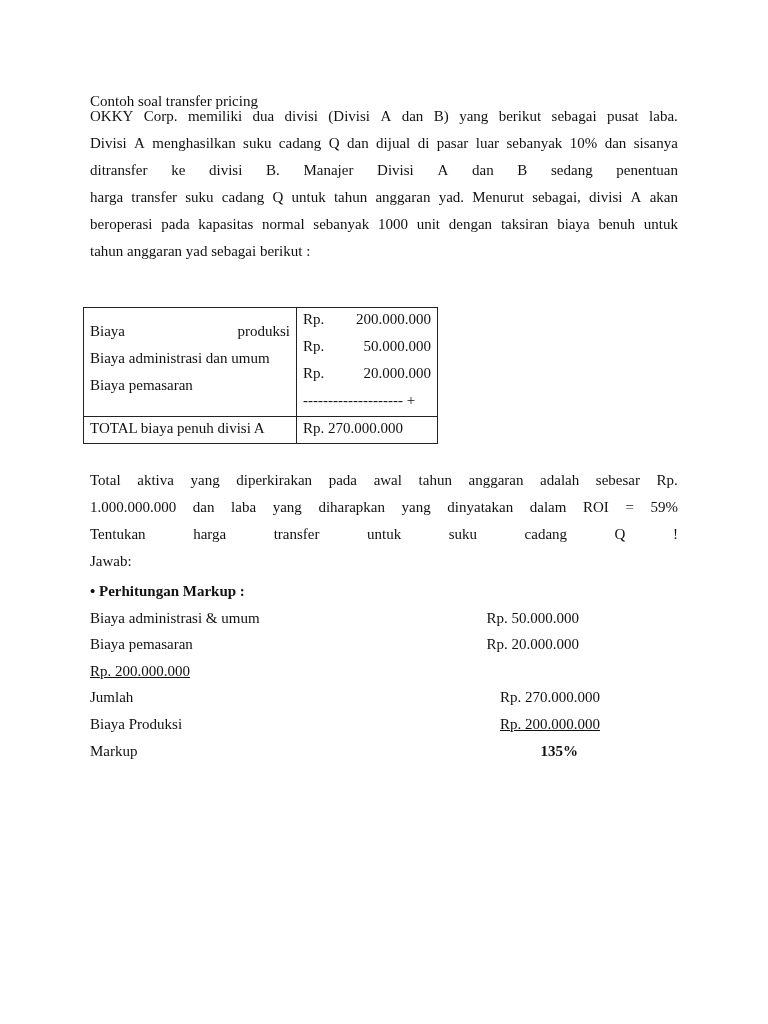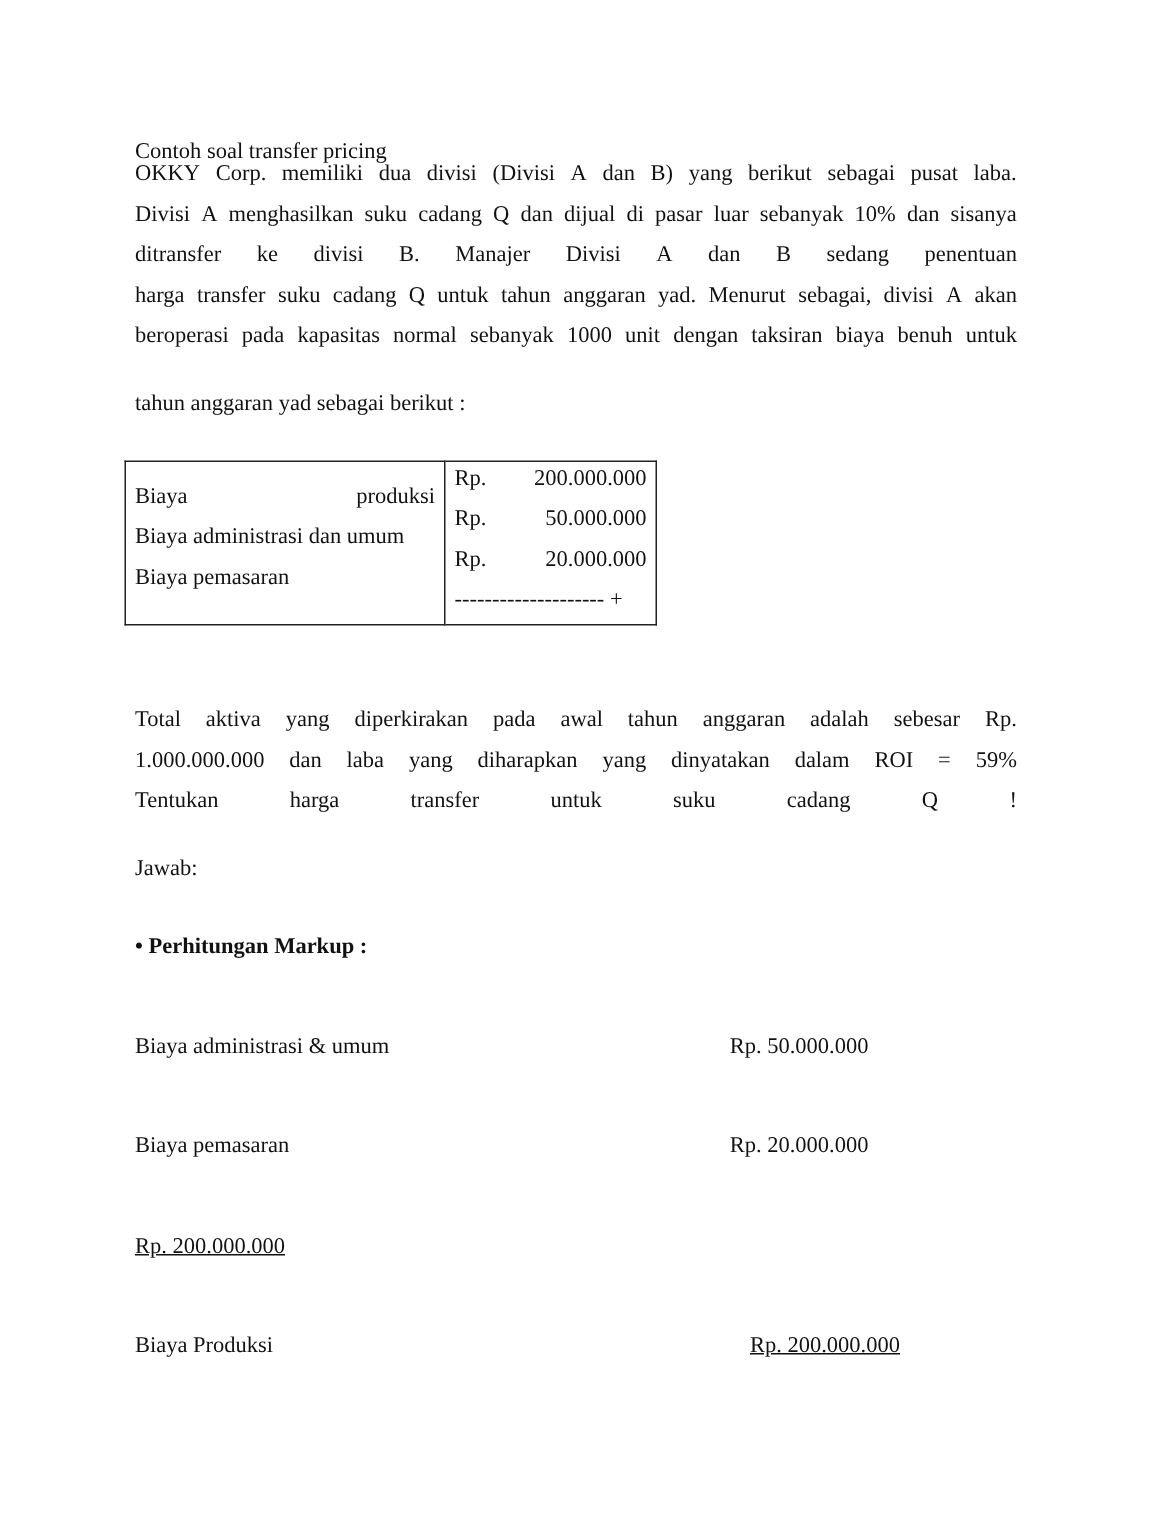--- a/index.html
+++ b/index.html
@@ -3,30 +3,30 @@
 <meta charset="utf-8">
 <style>
   html, body { margin: 0; padding: 0; background: #ffffff; }
   body { width: 768px; height: 1024px; position: relative; overflow: hidden;
          font-family: "Liberation Serif", serif; color: #111; font-size: 15px; }
   .abs { position: absolute; white-space: nowrap; }
   .title { left: 90px; top: 93px; font-weight: normal; }
   .para { position: absolute; left: 90px; width: 588px; }
   .para .ln { height: 27px; line-height: 20px; display: flex; justify-content: space-between; }
   .para .ln.last { justify-content: flex-start; gap: 0; }
-  .para .ln.last span { margin-right: 4px; margin-top: 18px; }
+  .para .ln.last span { margin-right: 4px; }
   table.cost { position: absolute; left: 83px; top: 307px; border-collapse: collapse; }
   table.cost td { border: 1.5px solid #222; vertical-align: top; padding: 0; }
   .lcell { width: 200px; padding: 0 6px !important; }
   .rcell { width: 128px; padding: 0 6px !important; }
   .lcell .row, .rcell .row { height: 27px; line-height: 22px; }
   .just { display: flex; justify-content: space-between; }
   .rp { display: flex; justify-content: space-between; }
   .calc { position: absolute; left: 90px; top: 580px; width: 510px; }
-  .calc .row { height: 26.6px; line-height: 22px; display: flex; justify-content: space-between; margin-top: 40px; }
+  .calc .row { height: 26.6px; line-height: 22px; display: flex; justify-content: space-between; }
   .calc .head { font-weight: bold; }
   .u { text-decoration: underline; }
   .b { font-weight: bold; }
 </style>
 </head>
 <body>
 
 <div class="abs title">Contoh soal transfer pricing</div>
 
 <div class="para" id="intro" style="top:106px;">
@@ -132,20 +132,28 @@
         <span>Rp.</span>
         <span>50.000.000</span>
       </div>
       <div class="row rp">
         <span>Rp.</span>
         <span>20.000.000</span>
       </div>
       <div class="row">-------------------- +</div>
     </td>
   </tr>
+  <tr>
+    <td class="lcell" style="height:26px;">
+      <div class="row" style="height:24px;">TOTAL biaya penuh divisi A</div>
+    </td>
+    <td class="rcell">
+      <div class="row" style="height:24px;">Rp. 270.000.000</div>
+    </td>
+  </tr>
 </tbody>
   </table>
 
 <div class="para" id="question" style="top:470px;">
     <div class="ln">
       <span>Total</span>
       <span>aktiva</span>
       <span>yang</span>
       <span>diperkirakan</span>
       <span>pada</span>
@@ -191,16 +199,24 @@
     <span style="padding-right:21px;">Rp. 50.000.000</span>
   </div>
   <div class="row">
     <span>Biaya pemasaran</span>
     <span style="padding-right:21px;">Rp. 20.000.000</span>
   </div>
   <div class="row">
     <span class="u">Rp. 200.000.000</span>
   </div>
   <div class="row">
+    <span>Jumlah</span>
+    <span>Rp. 270.000.000</span>
+  </div>
+  <div class="row">
     <span>Biaya Produksi</span>
     <span class="u">Rp. 200.000.000</span>
   </div>
+  <div class="row">
+    <span>Markup</span>
+    <span class="b" style="padding-right:22px;">135%</span>
+  </div>
 </div>
 
 </body></html>

